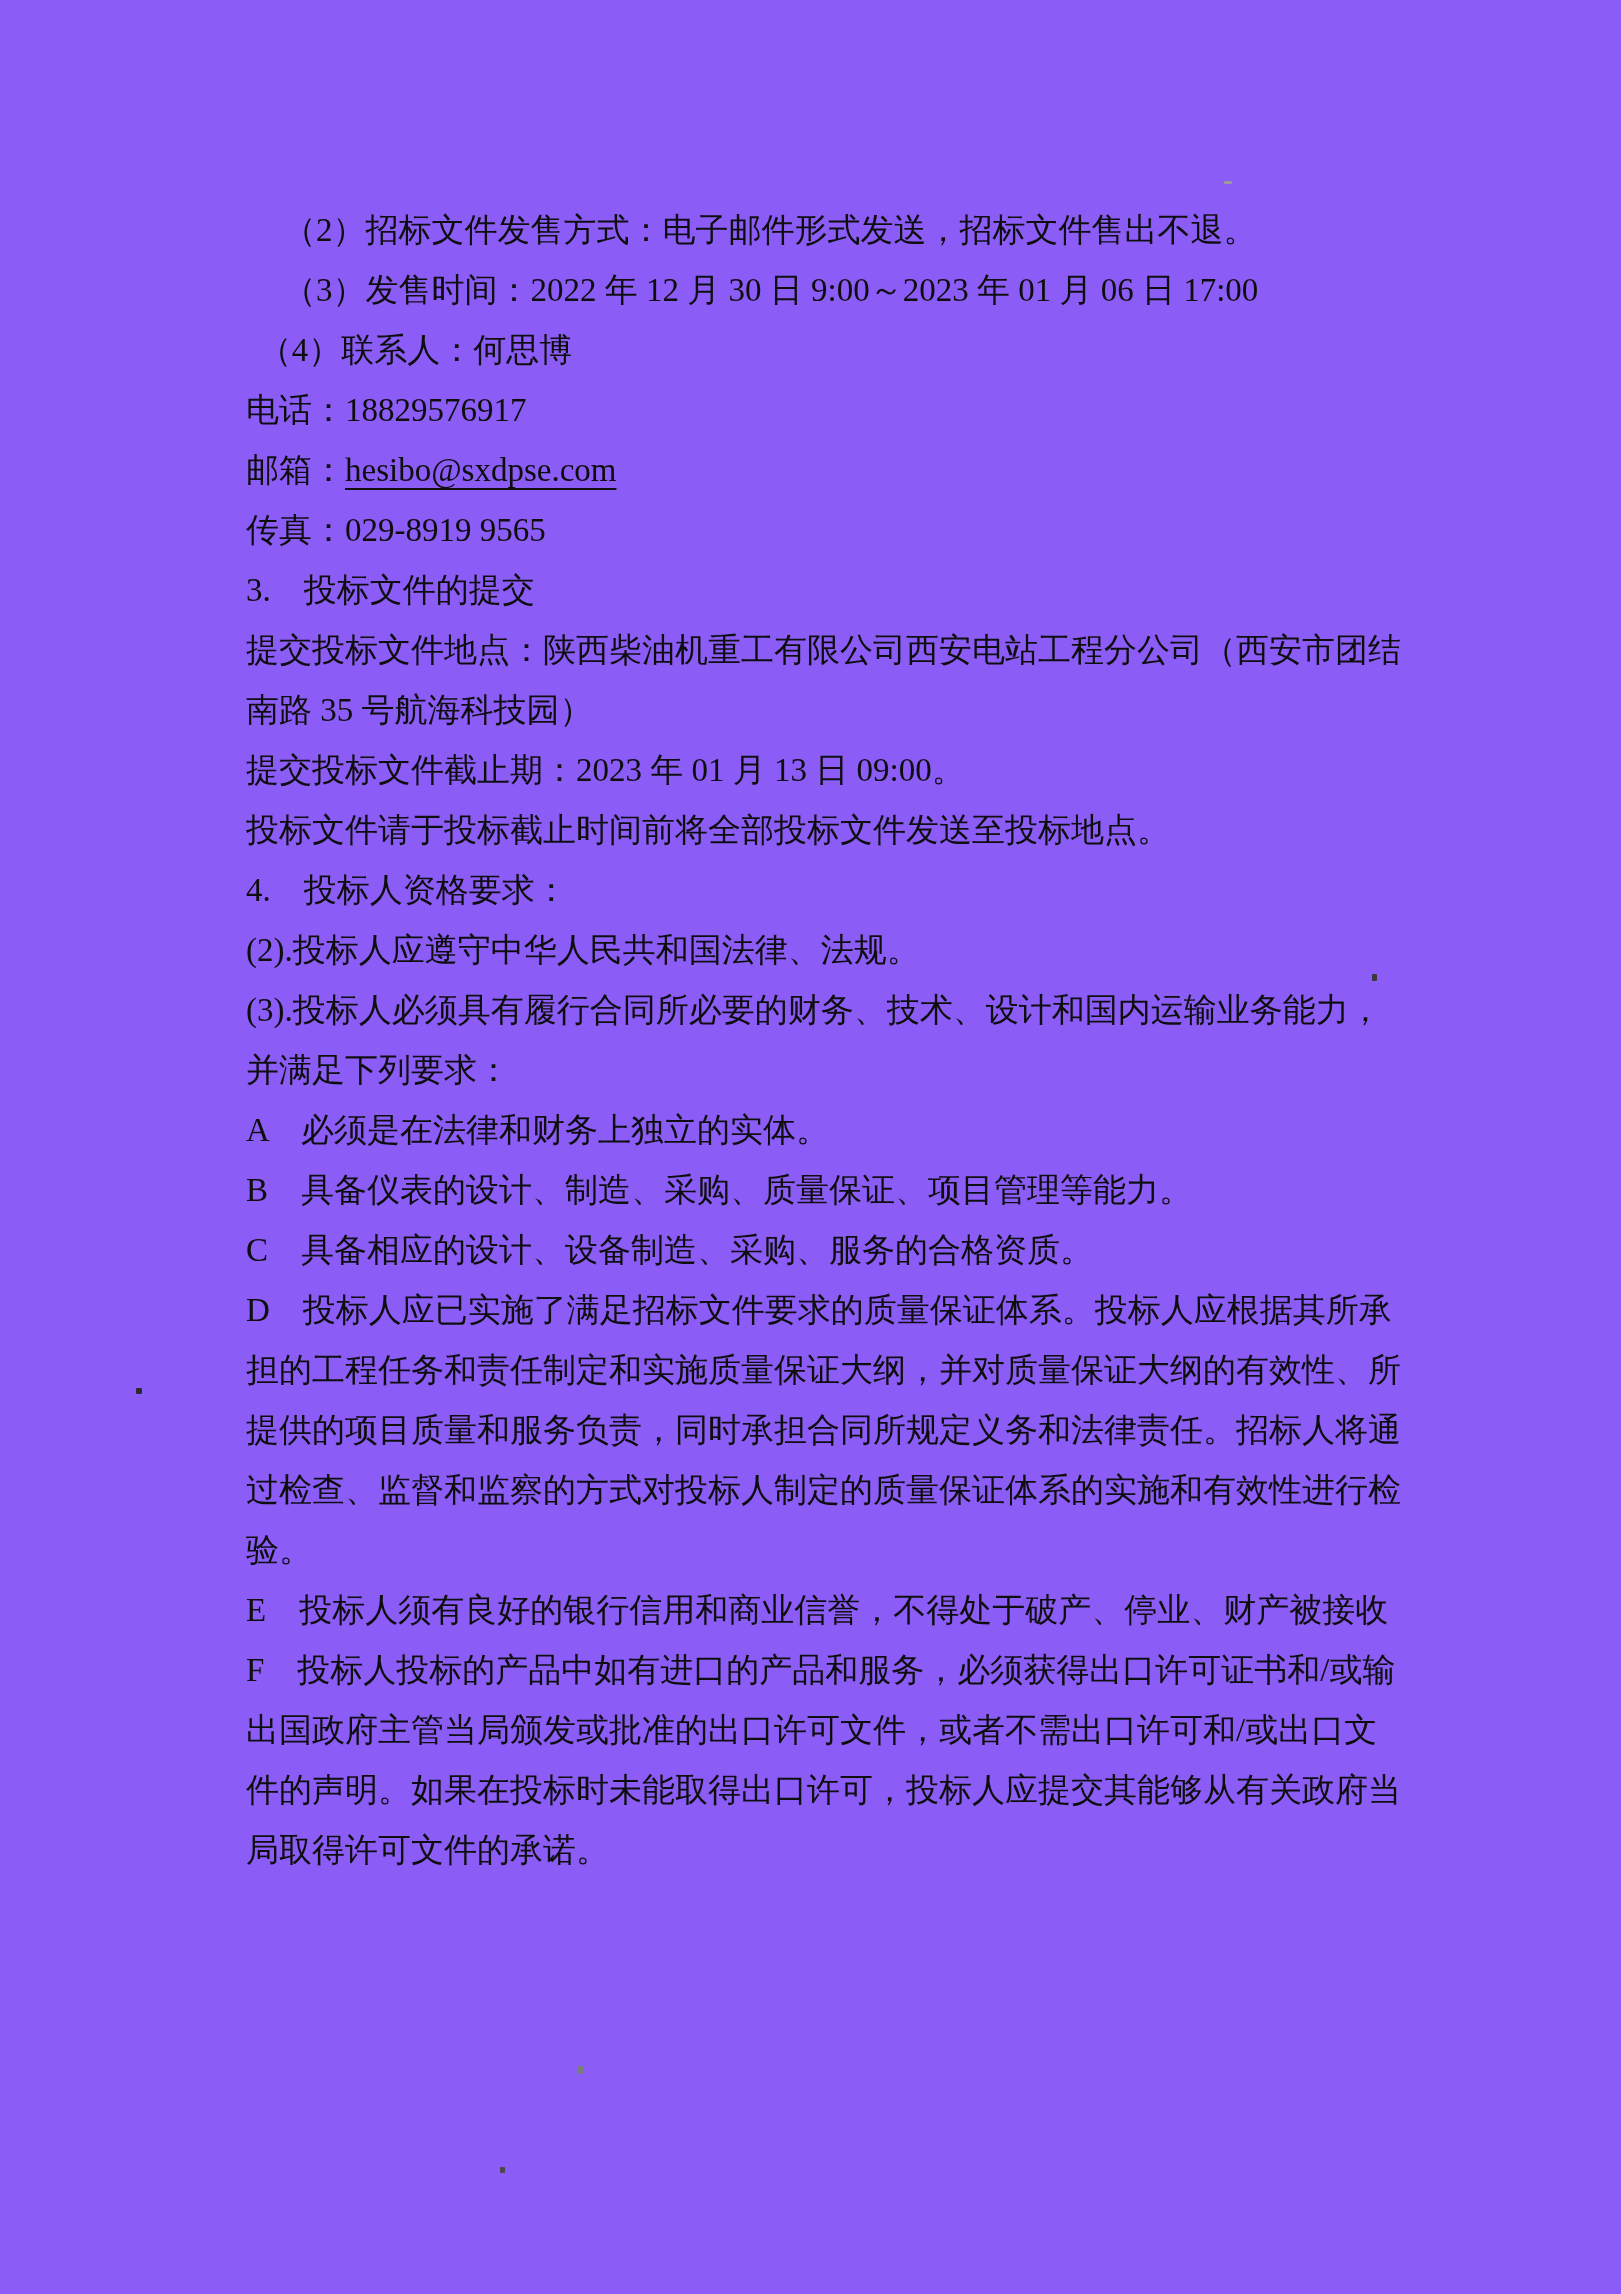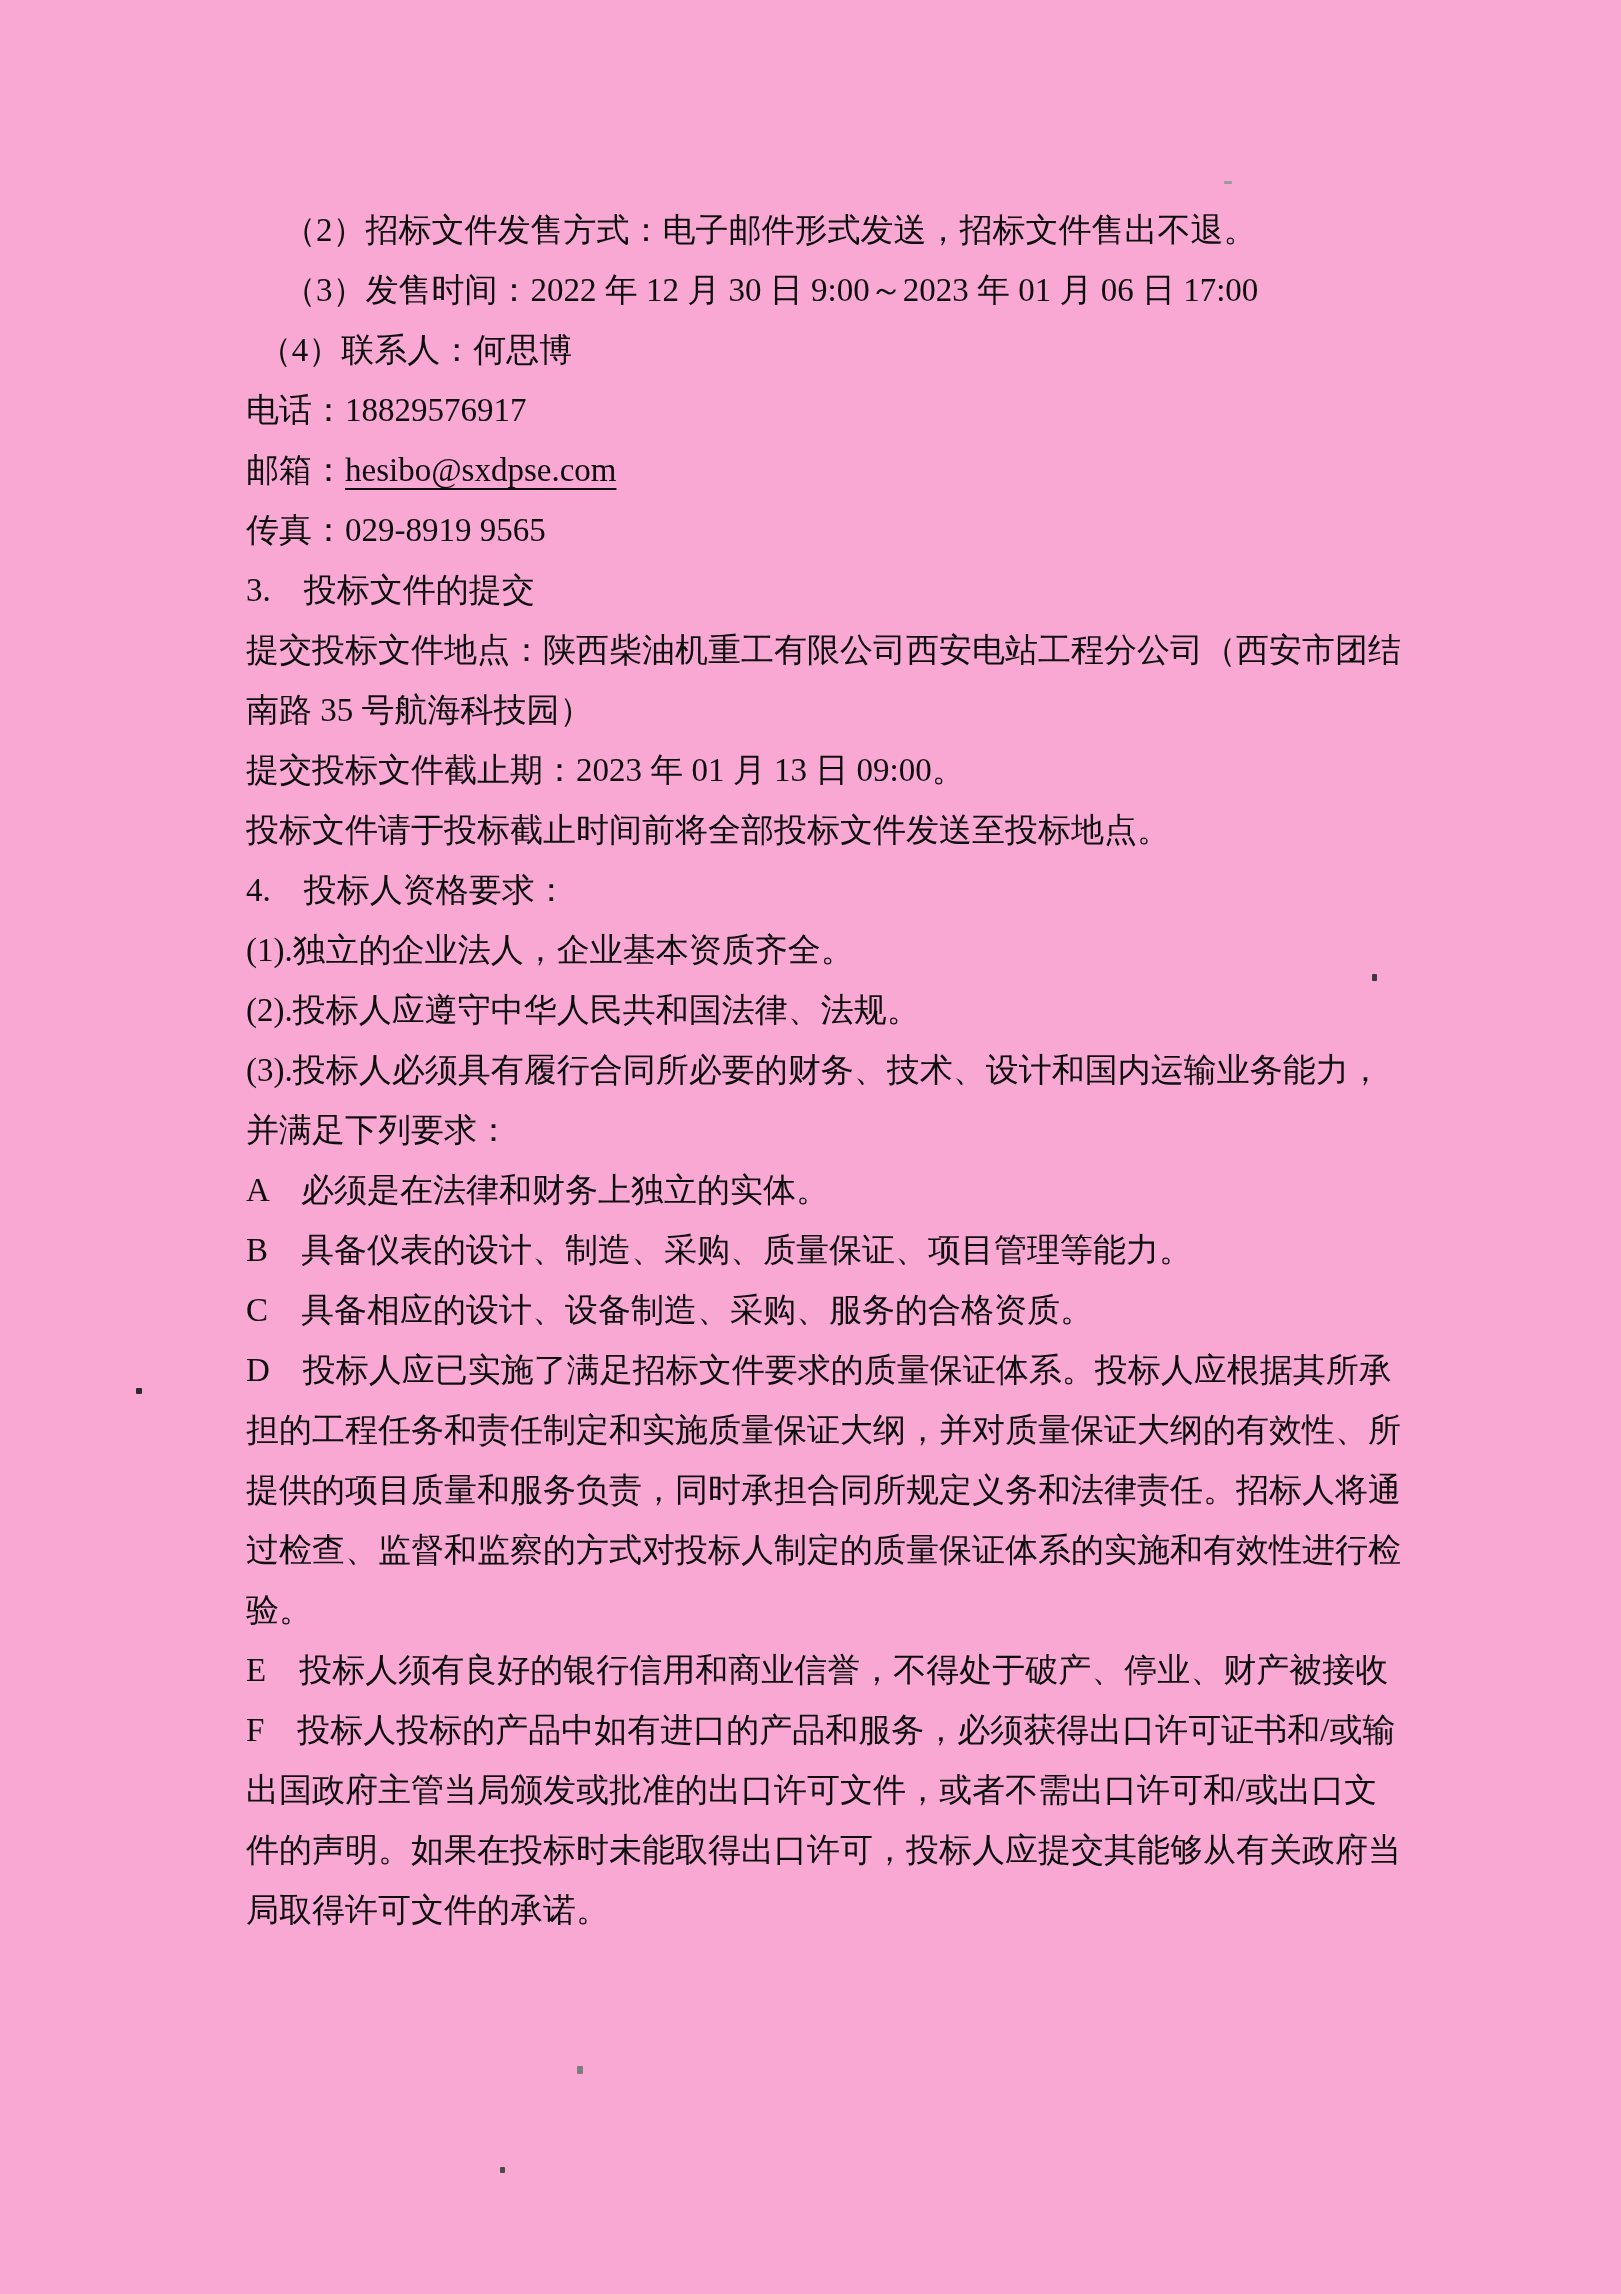--- a/index.html
+++ b/index.html
@@ -34,35 +34,34 @@
     text-decoration-thickness:2px;
   }
   .speck{
     position:absolute;
     border-radius:1px;
   }
 </style>
 </head>
 <body>
 
-<div class="page" style="background: #f9a8d4; color: rgb(14, 14, 14);">
+<div class="page" style="background: #8b5cf6; color: rgb(14, 14, 14);">
   <div class="doc">
       <div class="line" style="padding-left: 37px;"><span>（2）招标文件发售方式：电子邮件形式发送，招标文件售出不退。</span></div>
       <div class="line" style="padding-left: 37px;"><span>（3）发售时间：2022 年 12 月 30 日 9:00～2023 年 01 月 06 日 17:00</span></div>
       <div class="line" style="padding-left: 12.8px;"><span>（4）联系人：何思博</span></div>
       <div class="line"><span>电话：18829576917</span></div>
       <div class="line"><span>邮箱：</span><span class="underline">hesibo@sxdpse.com</span></div>
       <div class="line"><span>传真：029-8919 9565</span></div>
       <div class="line"><span>3.　投标文件的提交</span></div>
       <div class="line"><span>提交投标文件地点：陕西柴油机重工有限公司西安电站工程分公司（西安市团结</span></div>
       <div class="line"><span>南路 35 号航海科技园）</span></div>
       <div class="line"><span>提交投标文件截止期：2023 年 01 月 13 日 09:00。</span></div>
       <div class="line"><span>投标文件请于投标截止时间前将全部投标文件发送至投标地点。</span></div>
       <div class="line"><span>4.　投标人资格要求：</span></div>
-      <div class="line"><span>(1).独立的企业法人，企业基本资质齐全。</span></div>
       <div class="line"><span>(2).投标人应遵守中华人民共和国法律、法规。</span></div>
       <div class="line"><span>(3).投标人必须具有履行合同所必要的财务、技术、设计和国内运输业务能力，</span></div>
       <div class="line"><span>并满足下列要求：</span></div>
       <div class="line"><span>A　必须是在法律和财务上独立的实体。</span></div>
       <div class="line"><span>B　具备仪表的设计、制造、采购、质量保证、项目管理等能力。</span></div>
       <div class="line"><span>C　具备相应的设计、设备制造、采购、服务的合格资质。</span></div>
       <div class="line"><span>D　投标人应已实施了满足招标文件要求的质量保证体系。投标人应根据其所承</span></div>
       <div class="line"><span>担的工程任务和责任制定和实施质量保证大纲，并对质量保证大纲的有效性、所</span></div>
       <div class="line"><span>提供的项目质量和服务负责，同时承担合同所规定义务和法律责任。招标人将通</span></div>
       <div class="line"><span>过检查、监督和监察的方式对投标人制定的质量保证体系的实施和有效性进行检</span></div>

